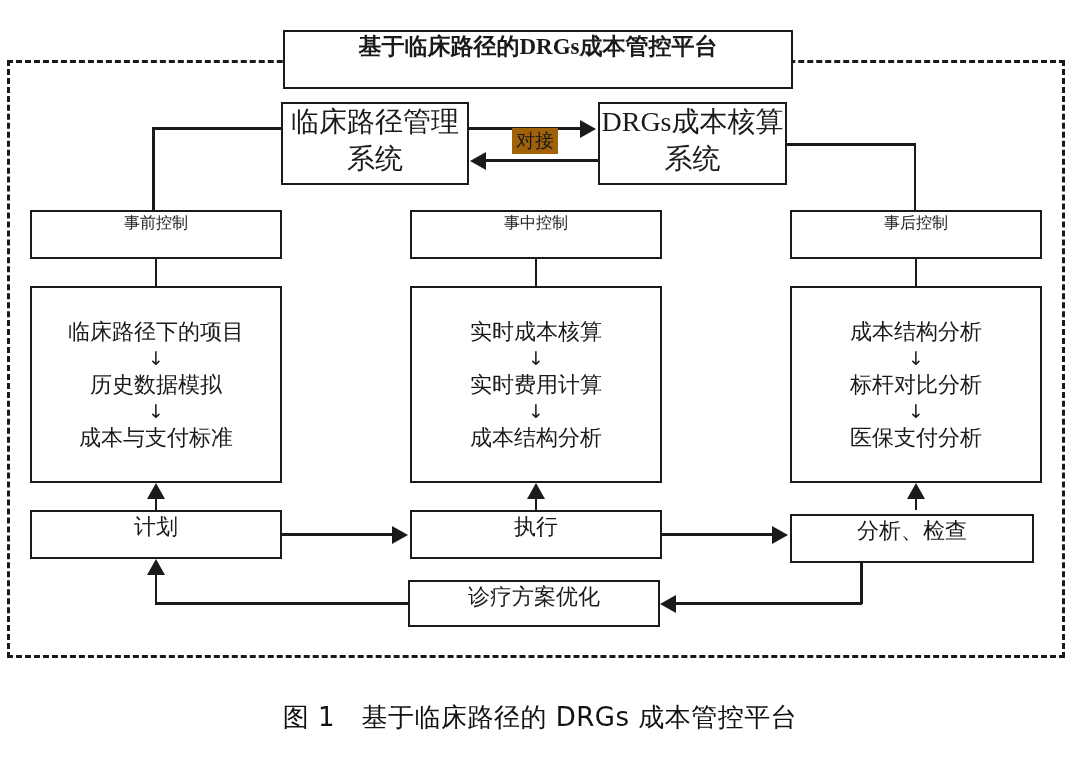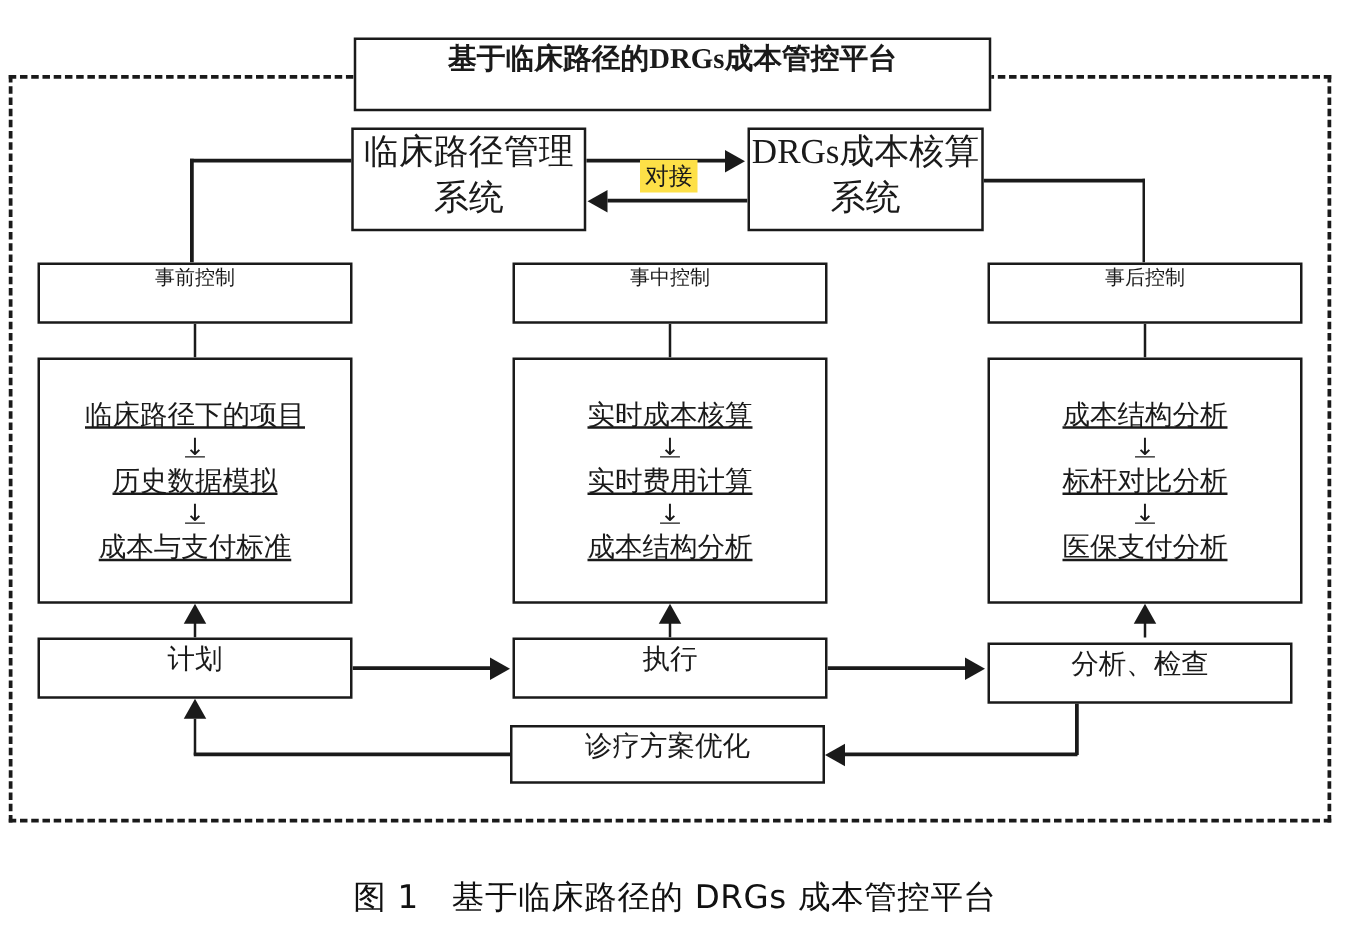--- a/index.html
+++ b/index.html
@@ -45,21 +45,20 @@
     font-size: 23px;
     font-weight: bold;
   }
   .sys-box { font-size: 28px; }
   .ctrl-box { font-size: 16px; }
   .detail-box {
     font-size: 22px;
     flex-direction: column;
     justify-content: center;
     padding: 6px 0;
-    text-decoration: underline;
   }
   .detail-box .step { display: block; }
   .detail-box .arrow-glyph {
     display: block;
     font-size: 19px;
     line-height: 1.0;
     margin: 3px 0 2px 0;
     font-family: "DejaVu Sans", sans-serif;
   }
   .pdca-box { font-size: 22px; }
@@ -93,21 +92,21 @@
   .arw.up {
     border-left: 9px solid transparent;
     border-right: 9px solid transparent;
     border-bottom: 16px solid #1a1a1a;
   }
 
   
   .edge-label {
     position: absolute;
     font-size: 19px;
-    background: #fde047;
+    background: #a16207;
     padding: 0 4px;
     z-index: 6;
     white-space: nowrap;
   }
 
   
   .caption {
     position: absolute;
     left: 0;
     right: 0;

